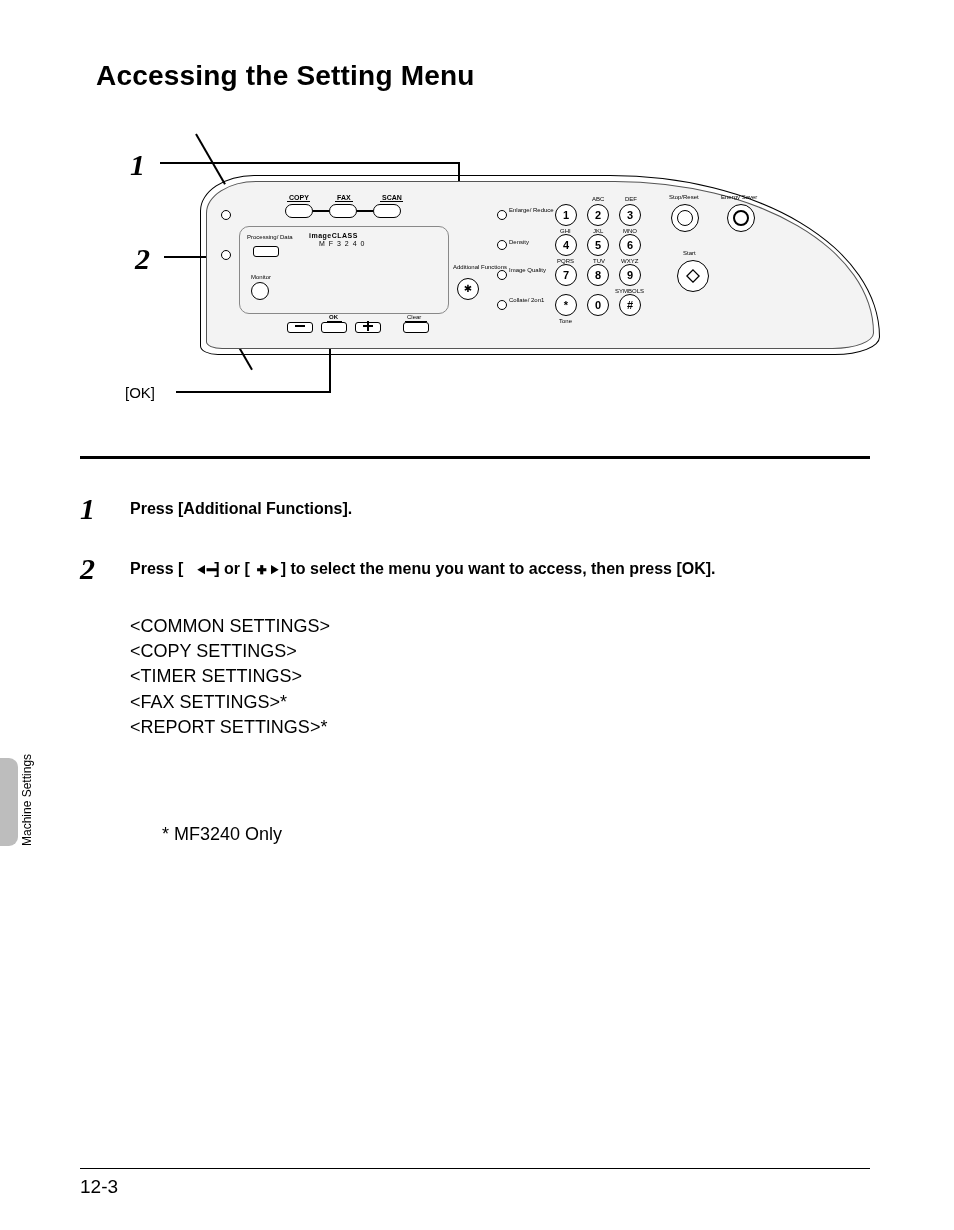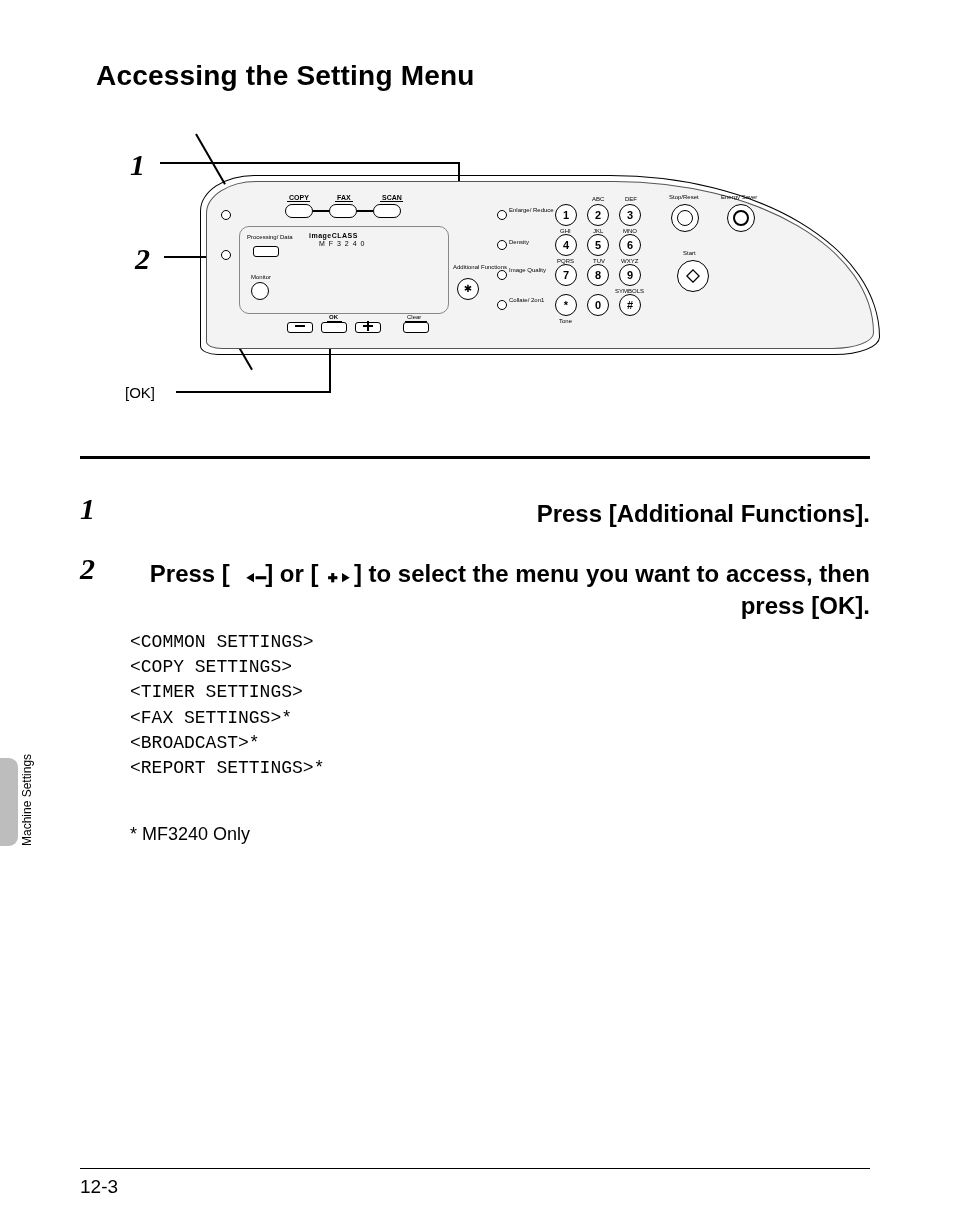--- a/index.html
+++ b/index.html
@@ -168,24 +168,23 @@
     font-family: "Times New Roman", serif;
     font-weight: 900;
     font-style: italic;
     font-size: 30px;
   }
   .step .head {
     position: absolute;
     left: 50px;
     top: 0;
     font-weight: bold;
-    font-size: 24px;
+    font-size: 16px;
     line-height: 1.35;
     width: 740px;
-    text-align: right;
   }
   .step .list {
     position: absolute;
     left: 50px;
     font-size: 18px;
     line-height: 1.4;
   }
   .step .note {
     position: absolute;
     left: 50px;
@@ -386,29 +385,28 @@
       <span>] or [</span>
       <span class="inline-icon">
         <svg viewBox="0 0 44 20" width="34">
             <rect x="4" y="8" width="12" height="4" fill="#000"></rect>
             <rect x="8" y="4" width="4" height="12" fill="#000"></rect>
             <polygon points="22,4 22,16 32,10" fill="#000"></polygon>
           </svg>
       </span>
       <span>] to select the menu you want to access, then press [OK].</span>
     </div>
-    <div class="list" style="top:72px;font-family:Liberation Mono, monospace;">
+    <div class="list" style="top:56px;">
       <div>&lt;COMMON SETTINGS&gt;</div>
       <div>&lt;COPY SETTINGS&gt;</div>
       <div>&lt;TIMER SETTINGS&gt;</div>
       <div>&lt;FAX SETTINGS&gt;*</div>
-      <div>&lt;BROADCAST&gt;*</div>
       <div>&lt;REPORT SETTINGS&gt;*</div>
     </div>
-    <div class="note" style="top:266px;">* MF3240 Only</div>
+    <div class="note" style="top:266px;margin-left:32px;">* MF3240 Only</div>
   </div>
 
   <div class="sidetab"></div>
   <div class="sidelabel">Machine Settings</div>
 
   <div class="foot-rule"></div>
   <div class="pagenum">12-3</div>
 
 </div>
 

